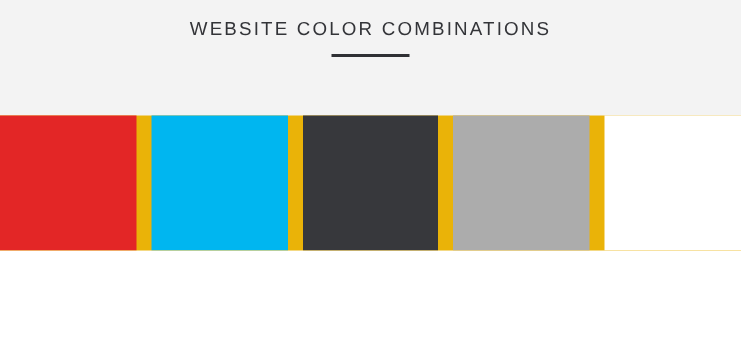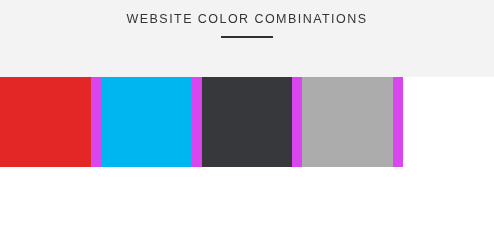--- a/index.html
+++ b/index.html
@@ -64,21 +64,21 @@
   }
   .swatch {
     flex: 1 1 0;
     height: 90px;
     display: block;
   }
 </style>
 </head>
 <body>
 
-<div id="page" style="background: #d946ef;">
+<div id="page" style="background: #eab308;">
 
   <div id="header" style="background: rgb(243, 243, 243);">
     <div id="page-title" style="color: rgb(51, 52, 56);">WEBSITE COLOR COMBINATIONS</div>
     <div id="title-divider" style="background: rgb(47, 48, 52);"></div>
   </div>
 
   <div id="swatch-row">
     <div class="swatch" style="background: rgb(227, 38, 38);">
       
     </div>

